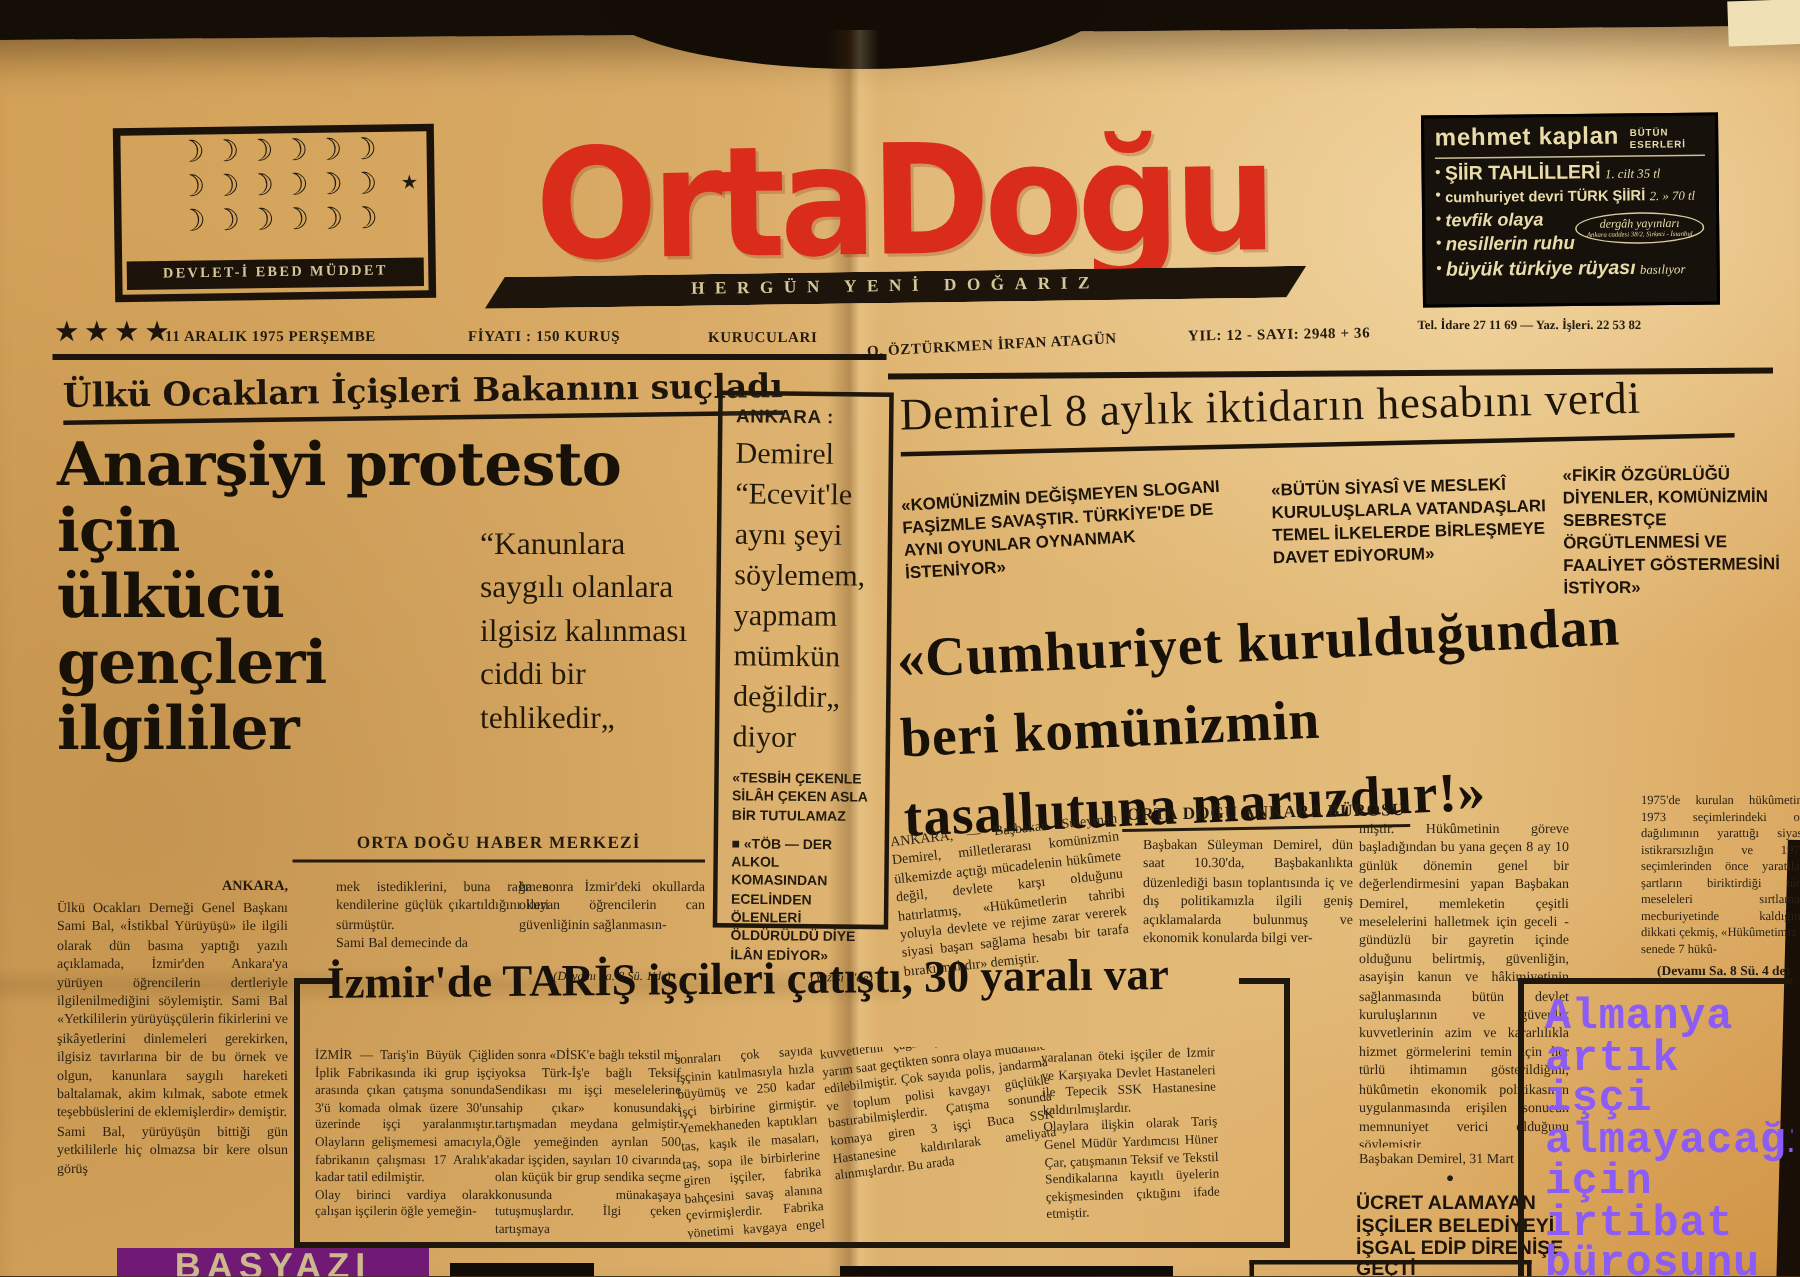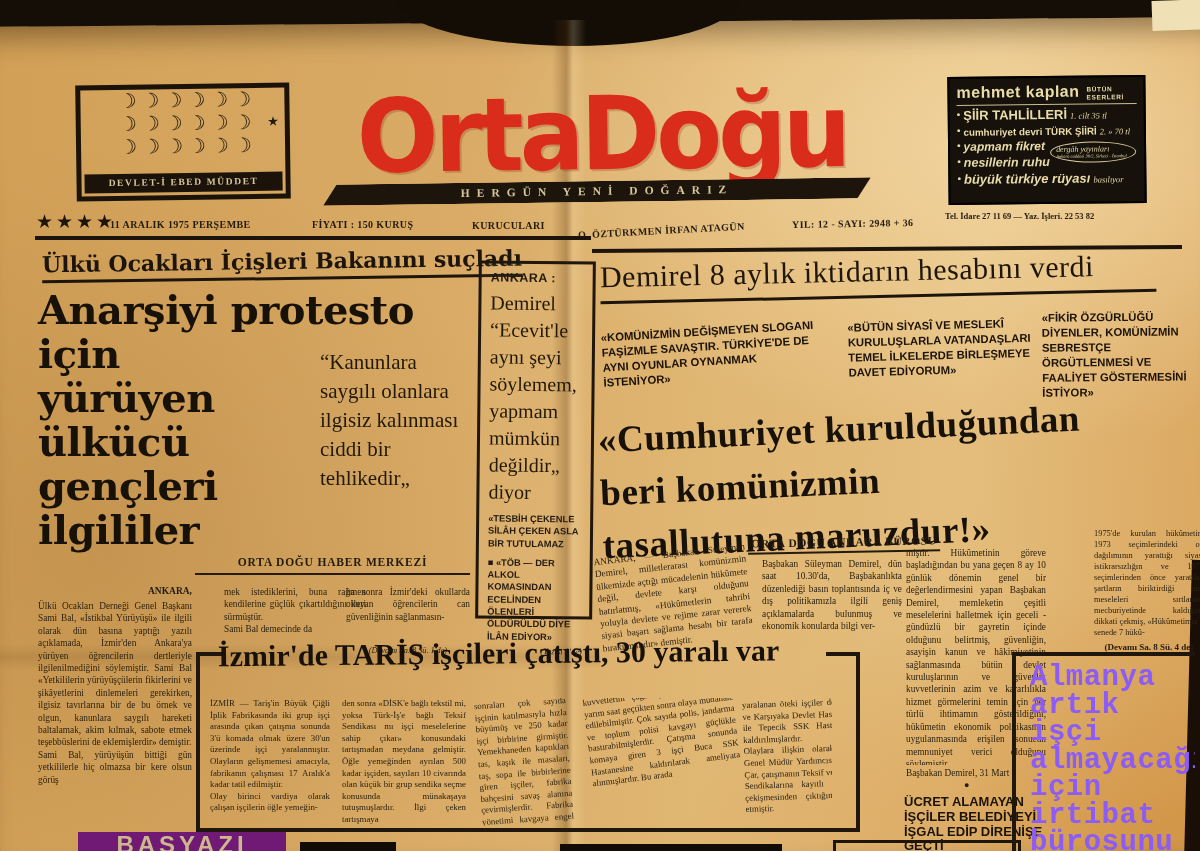--- a/index.html
+++ b/index.html
@@ -46,21 +46,21 @@
   .book-ad{left:948px;top:76px;width:198px;height:128px;background:#16110a;border:2px solid #000;
     color:#e9dca9;padding:5px 7px;box-sizing:border-box;transform:rotate(-0.6deg);}
   .ad-head{display:flex;align-items:flex-start;border-bottom:1px solid rgba(233,220,169,.85);padding-bottom:2px;}
   .ad-author{font-family:"Liberation Sans",sans-serif;font-weight:bold;font-size:16px;letter-spacing:.5px;}
   .ad-corner{margin-left:auto;width:50px;font-family:"Liberation Sans",sans-serif;font-weight:bold;
     font-size:6.5px;line-height:8px;letter-spacing:.6px;text-align:left;padding-top:3px;}
   .ad-item{font-family:"Liberation Sans",sans-serif;font-weight:bold;white-space:nowrap;margin-top:2px;}
   .ad-item .blt{font-size:10px;vertical-align:2px;margin-right:3px;}
   .ad-note{font-family:"Liberation Serif",serif;font-weight:normal;font-style:italic;font-size:8.5px;margin-left:3px;}
   .pub-oval{position:absolute;right:8px;top:64px;width:74px;border:1.5px solid #d9caa0;border-radius:50%;
-    padding:2px 5px;font-style:italic;}
+    padding:2px 5px;text-align:center;font-style:italic;}
   .pub-name{font-size:8px;line-height:9px;}
   .pub-addr{font-size:4.5px;line-height:5.5px;}
   
   .stars{left:36px;top:210px;font-size:19px;letter-spacing:3px;color:#1d150b;font-family:"DejaVu Sans",sans-serif;}
   .dl{font-size:10px;font-weight:bold;color:#241b0e;letter-spacing:.4px;font-family:"Liberation Serif",serif;}
   .d-date{left:110px;top:219px;}
   .d-price{left:312px;top:219px;}
   .d-found1{left:472px;top:220px;}
   .d-found2{left:578px;top:225px;transform:rotate(-3deg);}
   .d-issue{left:792px;top:218px;transform:rotate(-1deg);}
@@ -114,21 +114,21 @@
     font-size:13px;line-height:14.8px;color:#1c1309;}
   .dcol4{left:1094px;top:528px;width:110px;height:112px;font-size:8.4px;line-height:11px;}
   .dcol4-jump{left:1094px;top:642px;width:110px;text-align:center;font-weight:bold;font-size:9px;}
   
   .taris-box{left:196px;top:652px;width:664px;height:180px;border-left:4px solid #20170c;
     border-right:4px solid #20170c;border-bottom:4px solid #20170c;box-sizing:border-box;}
   .taris-top-a{position:absolute;left:0;top:0;width:22px;height:4px;background:#20170c;}
   .taris-top-b{position:absolute;right:0;top:0;width:30px;height:4px;background:#20170c;}
   .taris-headline{position:absolute;left:18px;top:-16px;width:630px;font-family:"Liberation Serif",serif;
     font-weight:bold;font-size:30px;letter-spacing:0;color:#18110a;transform:rotate(-0.6deg);white-space:nowrap;}
-  .taris-cols{position:absolute;left:10px;top:46px;right:24px;height:128px;display:flex;gap:12px;overflow:hidden;}
+  .taris-cols{position:absolute;left:10px;top:46px;right:24px;height:128px;display:flex;gap:0;overflow:hidden;}
   .tcol{font-size:8.8px;line-height:11.6px;}
   .t1{width:120px;flex:none;}
   .t2{width:124px;flex:none;}
   .t3{width:92px;flex:none;transform:rotate(-4deg);}
   .t4{width:150px;flex:none;transform:rotate(-7deg);transform-origin:top left;}
   .t5{width:116px;flex:none;transform:rotate(-2deg);}
   
   .almanya{left:1012px;top:652px;width:183px;height:199px;border-left:4px solid #20170c;
     border-top:4px solid #20170c;box-sizing:border-box;padding:8px 0 0 14px;overflow:hidden;}
   .almanya div{font-family:Liberation Mono, monospace;font-weight:bold;font-size:29px;line-height:27.5px;
@@ -156,21 +156,21 @@
   <div class="abs masthead">OrtaDoğu</div>
   <div class="abs slogan-bar">HERGÜN YENİ DOĞARIZ</div>
 
   <div class="abs book-ad">
     <div class="ad-head">
       <span class="ad-author">mehmet kaplan</span>
       <span class="ad-corner">BÜTÜN ESERLERİ</span>
     </div>
     <div class="ad-item" style="font-size:13px;"><span class="blt">•</span><span>ŞİİR TAHLİLLERİ</span><span class="ad-note">1. cilt 35 tl</span></div>
     <div class="ad-item" style="font-size:9.8px;"><span class="blt">•</span><span>cumhuriyet devri TÜRK ŞİİRİ</span><span class="ad-note">2. »  70 tl</span></div>
-    <div class="ad-item" style="font-size:12px;font-style:italic;"><span class="blt">•</span><span>yapmam fikret</span></div>
+    <div class="ad-item" style="font-size:12px;font-style:italic;"><span class="blt">•</span><span>tevfik olaya</span></div>
     <div class="ad-item" style="font-size:12.5px;font-style:italic;"><span class="blt">•</span><span>nesillerin ruhu</span></div>
     <div class="ad-item" style="font-size:13px;font-style:italic;"><span class="blt">•</span><span>büyük türkiye rüyası</span><span class="ad-note">basılıyor</span></div>
     <div class="pub-oval">
       <div class="pub-name">dergâh yayınları</div>
       <div class="pub-addr">Ankara caddesi 38/2, Sirkeci - İstanbul</div>
     </div>
   </div>
 
   <div class="abs stars">★★★★</div>
   <div class="abs dl d-date">11 ARALIK 1975 PERŞEMBE</div>
@@ -178,21 +178,20 @@
   <div class="abs dl d-found1">KURUCULARI</div>
   <div class="abs dl d-found2">O. ÖZTÜRKMEN   İRFAN ATAGÜN</div>
   <div class="abs dl d-issue">YIL: 12 - SAYI: 2948    + 36</div>
   <div class="abs tel-top">Tel. İdare 27 11 69   —   Yaz. İşleri. 22 53 82</div>
   <div class="abs rule-left"></div>
   <div class="abs rule-right"></div>
 
   <div class="abs kicker">Ülkü Ocakları İçişleri Bakanını suçladı</div>
   <div class="abs lead-headline">
     <div>Anarşiyi protesto için</div>
-    <div>yürüyen</div>
     <div>ülkücü</div>
     <div>gençleri</div>
     <div>ilgililer</div>
   </div>
   <div class="abs pull-quote">“Kanunlara saygılı olanlara ilgisiz kalınması ciddi bir tehlikedir„</div>
   <div class="abs hm-byline">ORTA DOĞU HABER MERKEZİ</div>
   <div class="abs lcol-city">ANKARA,</div>
   <div class="abs body-txt clip lcol1">Ülkü Ocakları Derneği Genel Başkanı Sami Bal, «İstikbal Yürüyüşü» ile ilgili olarak dün basına yaptığı yazılı açıklamada, İzmir'den Ankara'ya yürüyen öğrencilerin dertleriyle ilgilenilmediğini söylemiştir. Sami Bal «Yetkililerin yürüyüşçülerin fikirlerini ve şikâyetlerini dinlemeleri gerekirken, ilgisiz tavırlarına bir de bu örnek ve olgun, kanunlara saygılı hareketi baltalamak, akim kılmak, sabote etmek teşebbüslerini de eklemişlerdir» demiştir.
 Sami Bal, yürüyüşün bittiği gün yetkililerle hiç olmazsa bir kere olsun görüş</div>
   <div class="abs body-txt clip lcol2">mek istediklerini, buna rağmen kendilerine güçlük çıkartıldığını ileri sürmüştür.

